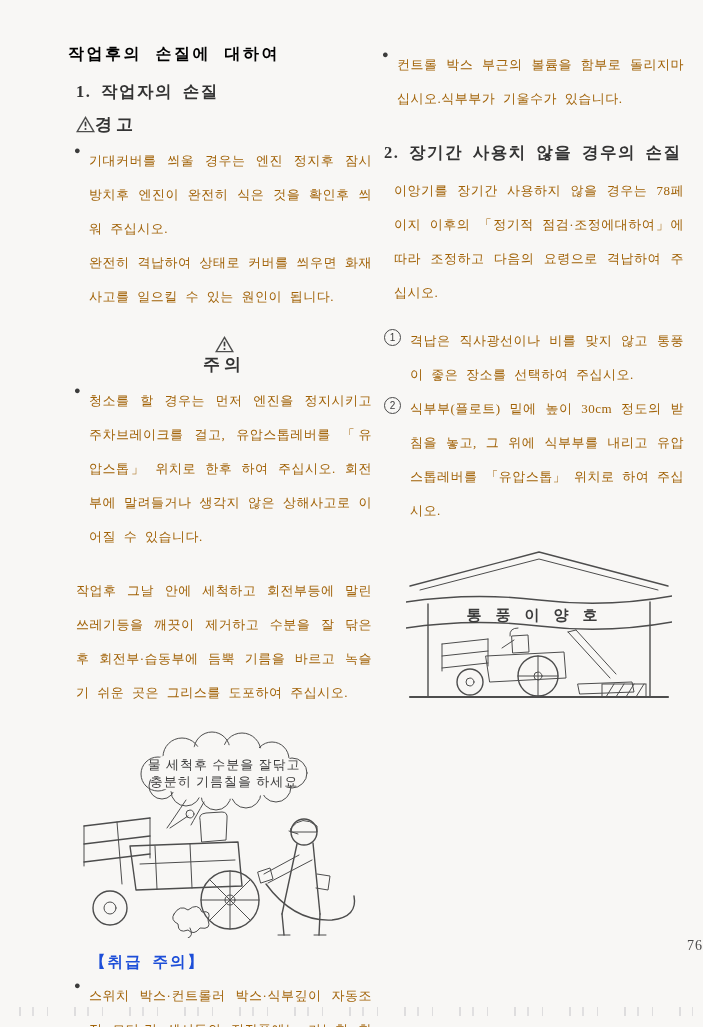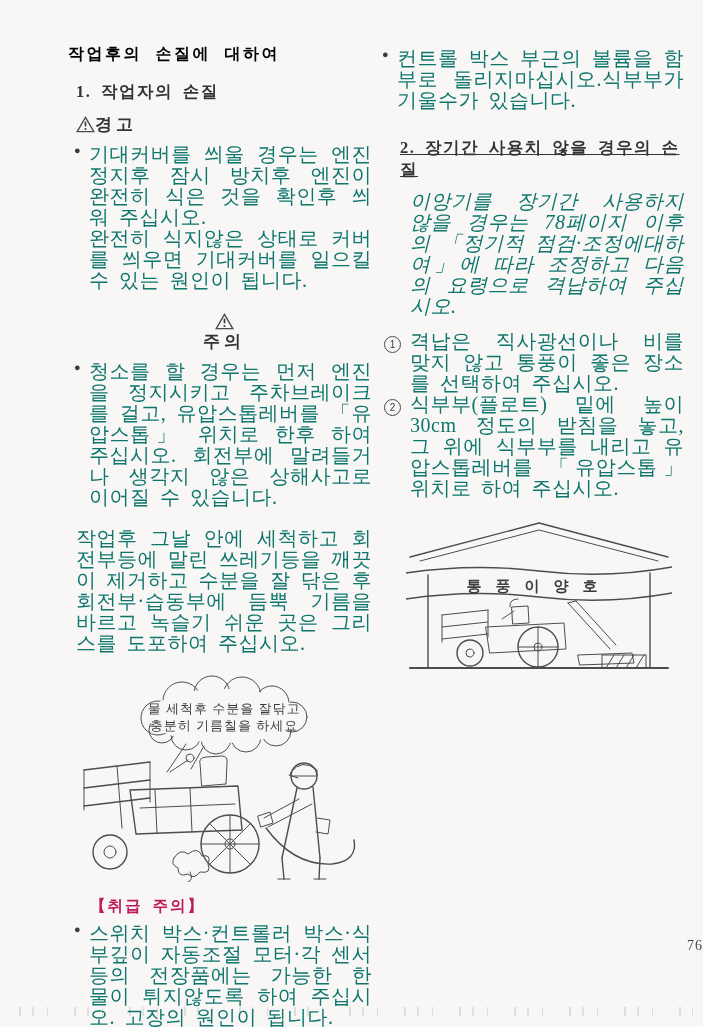--- a/index.html
+++ b/index.html
@@ -23,39 +23,39 @@
     margin:4px 0 10px 8px;color:#343434;
   }
   .alert-heading{
     display:flex;align-items:center;
     font-size:17px;font-weight:bold;letter-spacing:4px;
     margin:4px 0 8px 8px;color:#343434;
   }
   .alert-heading svg{flex:0 0 auto;}
 
   .body-text{
-    font-size:20px;line-height:21px;letter-spacing:0.5px;word-spacing:4px;
-    text-align:justify;color:#0f766e;margin:0;
+    font-size:13px;line-height:34px;letter-spacing:0.5px;word-spacing:4px;
+    text-align:justify;color:#a16207;margin:0;
   }
   .bullet-item{position:relative;padding-left:13px;margin:0 0 0 8px;}
   .bullet-item .bullet{position:absolute;left:-2px;top:0;font-size:11px;}
   .cont-par{margin-left:21px;}
   .plain-par{margin-left:8px;}
 
   .step{position:relative;padding-left:26px;margin:0;}
   .step .circ-num{
     position:absolute;left:0;top:5px;
     width:15px;height:15px;border:1px solid #4a4a4a;border-radius:50%;
     font-size:10px;line-height:15px;text-align:center;
     font-family:"Liberation Sans",sans-serif;color:#3c3c3c;
   }
 
   .handling-heading{
     font-size:15.5px;font-weight:bold;letter-spacing:2px;word-spacing:4px;
-    margin:14px 0 6px 22px;color:#be185d;
+    margin:14px 0 6px 22px;color:#1d4ed8;
   }
 
   .illus{display:block;}
   .illus-left{margin:14px 0 0 2px;}
   .illus-right{margin:16px 0 0 22px;}
 
   .page-number{
     position:absolute;left:0;right:0;top:938px;text-align:right;
     font-size:14px;letter-spacing:1px;color:#4a4a4a;
   }
@@ -89,21 +89,21 @@
         <line x1="10" y1="6" x2="10" y2="11" stroke="#3c3c3c" stroke-width="1.8"></line>
         <circle cx="10" cy="13.8" r="1.1" fill="#3c3c3c"></circle>
       </svg>
       <span>경고</span>
     </div>
 
     <div class="bullet-item">
       <span class="bullet">●</span>
       <p class="body-text">기대커버를 씌울 경우는 엔진 정지후 잠시 방치후 엔진이 완전히 식은 것을 확인후 씌워 주십시오.</p>
     </div>
-    <p class="body-text cont-par">완전히 식지않은 상태로 커버를 씌우면 기대커버를 일으킬 수 있는 원인이 됩니다.</p>
+    <p class="body-text cont-par">완전히 격납하여 상태로 커버를 씌우면 화재사고를 일으킬 수 있는 원인이 됩니다.</p>
 
     <div class="alert-heading" style="margin-top:22px;flex-direction:column;">
       <svg width="19" height="17" viewBox="0 0 20 18">
         <path d="M10 1.5 L18.8 16.5 H1.2 Z" class="ln-thin" style="stroke-width:1.5"></path>
         <line x1="10" y1="6" x2="10" y2="11" stroke="#3c3c3c" stroke-width="1.8"></line>
         <circle cx="10" cy="13.8" r="1.1" fill="#3c3c3c"></circle>
       </svg>
       <span>주의</span>
     </div>
 
@@ -185,23 +185,23 @@
 
   </div>
 
   <div class="col-right">
 
     <div class="bullet-item" style="margin-left:0;">
       <span class="bullet">●</span>
       <p class="body-text">컨트롤 박스 부근의 볼륨을 함부로 돌리지마십시오.식부부가 기울수가 있습니다.</p>
     </div>
 
-    <h2 class="sec-heading" style="margin:26px 0 10px 16px;text-decoration:underline;">2. 장기간 사용치 않을 경우의 손질</h2>
-
-    <p class="body-text" style="margin-left:26px;font-style:italic;">이앙기를 장기간 사용하지 않을 경우는 78페이지 이후의 「정기적 점검·조정에대하여」에 따라 조정하고 다음의 요령으로 격납하여 주십시오.</p>
+    <h2 class="sec-heading" style="margin:26px 0 10px 0;">2. 장기간 사용치 않을 경우의 손질</h2>
+
+    <p class="body-text" style="margin-left:10px;">이앙기를 장기간 사용하지 않을 경우는 78페이지 이후의 「정기적 점검·조정에대하여」에 따라 조정하고 다음의 요령으로 격납하여 주십시오.</p>
 
     <div class="step" style="margin-top:14px;">
       <span class="circ-num">1</span>
       <p class="body-text">격납은 직사광선이나 비를 맞지 않고 통풍이 좋은 장소를 선택하여 주십시오.</p>
     </div>
     <div class="step">
       <span class="circ-num">2</span>
       <p class="body-text">식부부(플로트) 밑에 높이 30cm 정도의 받침을 놓고, 그 위에 식부부를 내리고 유압스톱레버를 「유압스톱」 위치로 하여 주십시오.</p>
     </div>
 

